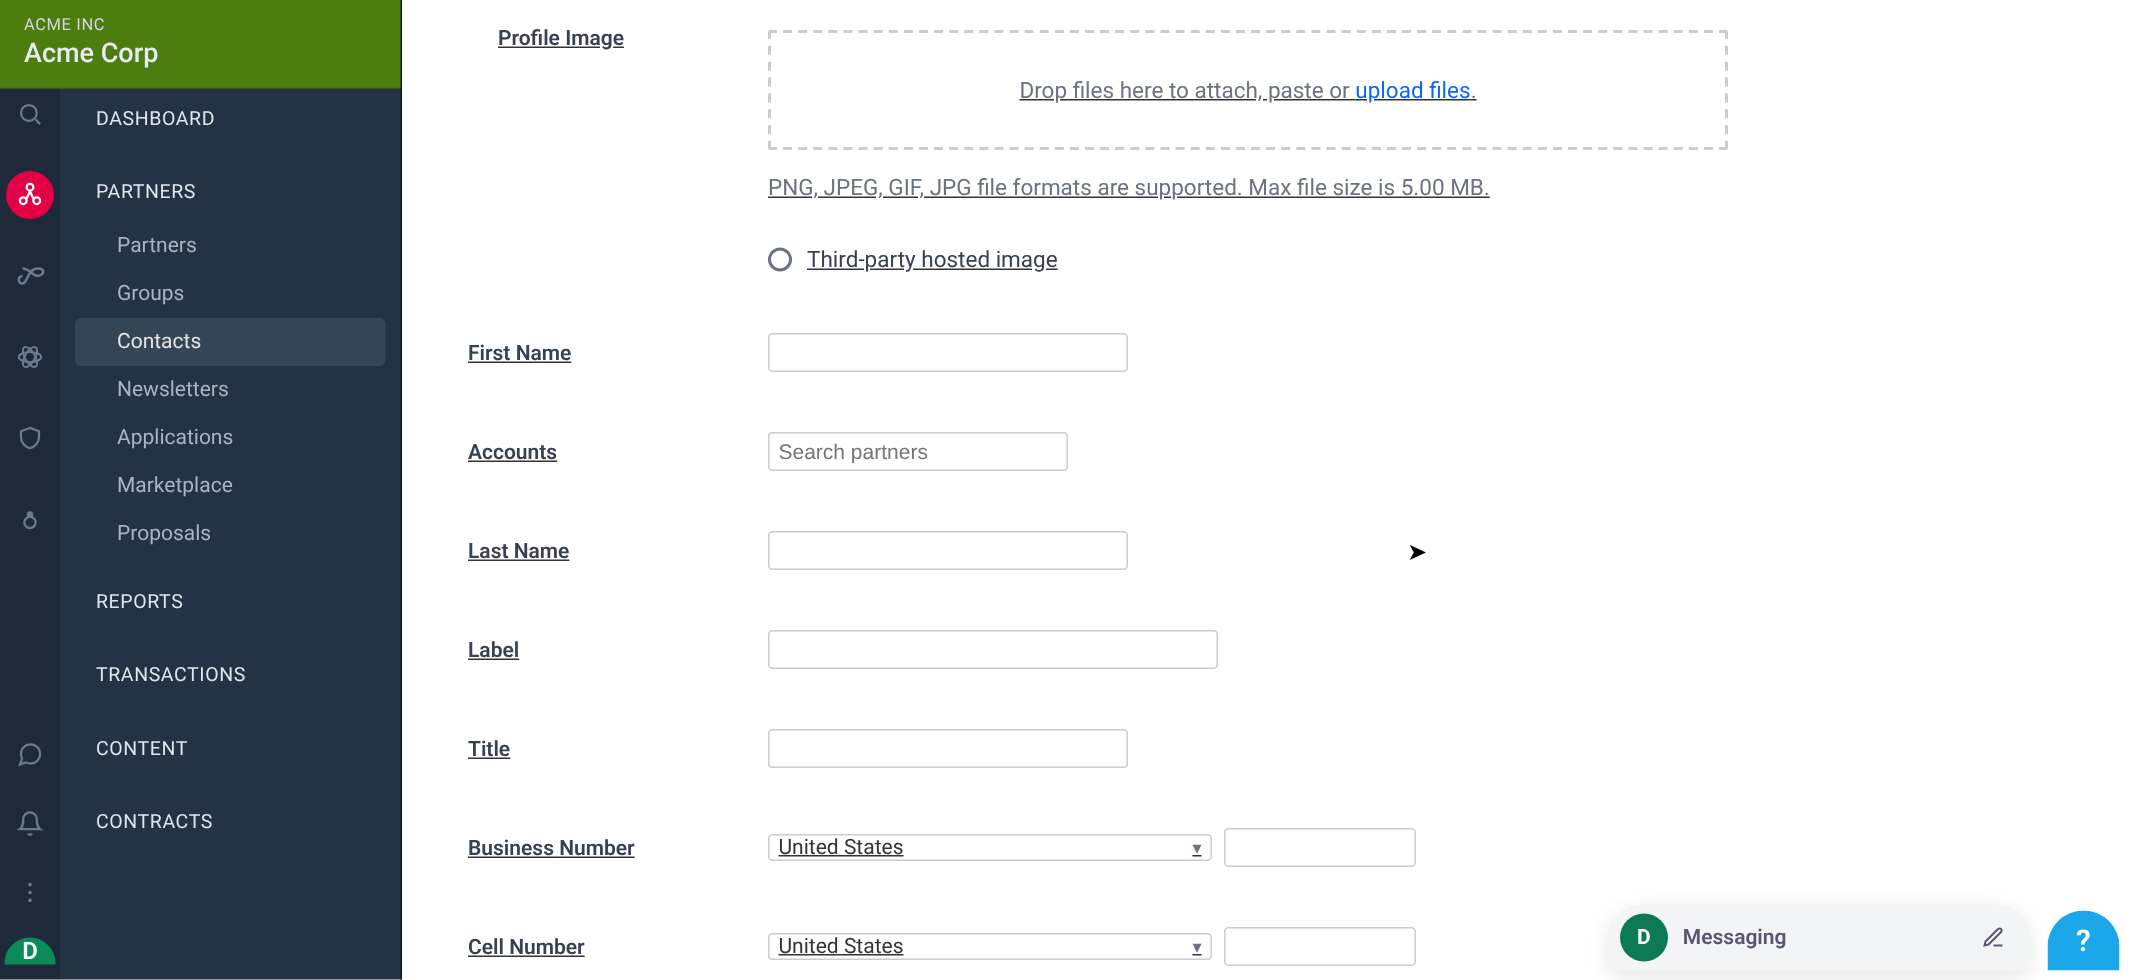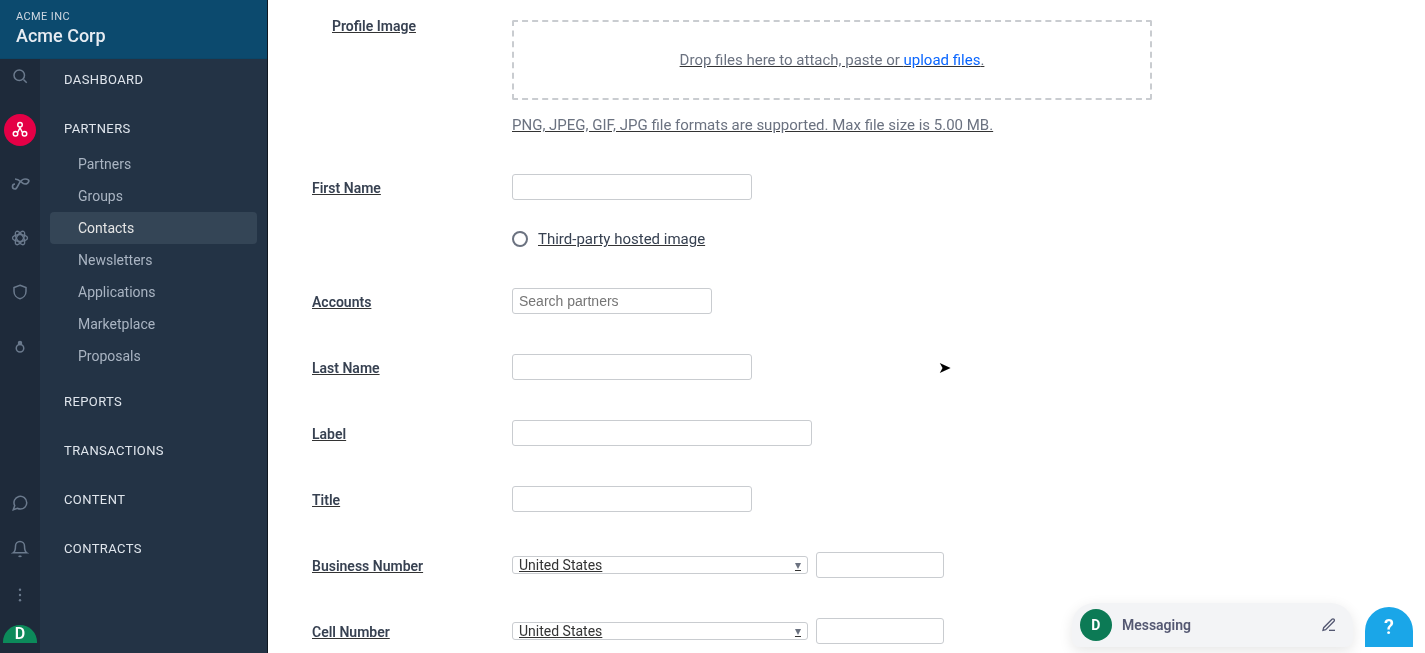--- a/index.html
+++ b/index.html
@@ -34,21 +34,21 @@
     width: 228px;
     background: #233345;
     color: #c8d0db;
     flex-shrink:0;
     position:relative;
     border-right:1px solid #0f1720;
   }
   .brand {
     padding: 10px 16px 12px 16px;
     color: #e7ecf2;
-    background: #0c4a6e;
+    background: #4d7c0f;
     border-bottom:1px solid rgba(0,0,0,0.05);
   }
   .brand .small { font-size: 11px; letter-spacing: .4px; color:#cfd7e1;}
   .brand .big { font-size: 18px; font-weight:500; margin-top:2px;}
   .nav-section-label {
     font-size: 13px;
     letter-spacing: .4px;
     color:#dfe5ec;
     padding: 22px 0 12px 24px;
   }
@@ -267,36 +267,36 @@
     <div class="form-field">
       <div class="dropzone" style="margin-top:8px;">
         <span>
           <span>Drop files here to attach, paste or </span><a>upload files</a><span>.</span>
         </span>
       </div>
       <div class="helper-text">PNG, JPEG, GIF, JPG file formats are supported. Max file size is 5.00 MB.</div>
     </div>
   </div>
 
-  <div class="form-row">
-    <div class="form-label">First Name</div>
-    <div class="form-field"><input class="text-input w240" style=""></div>
-  </div>
-
   <div class="form-row" style="margin-top:30px;">
     <div class="form-label"></div>
     <div class="form-field">
       <label class="radio-row">
         <span class="radio-dot"></span>
         <span>Third-party hosted image</span>
       </label>
     </div>
   </div>
 
   <div class="form-row">
+    <div class="form-label">First Name</div>
+    <div class="form-field"><input class="text-input w240" style=""></div>
+  </div>
+
+  <div class="form-row">
     <div class="form-label">Accounts</div>
     <div class="form-field"><input class="text-input w200" placeholder="Search partners" style=""></div>
   </div>
 
   <div class="form-row">
     <div class="form-label">Last Name</div>
     <div class="form-field"><input class="text-input w240" style=""></div>
   </div>
 
   <div class="form-row">

